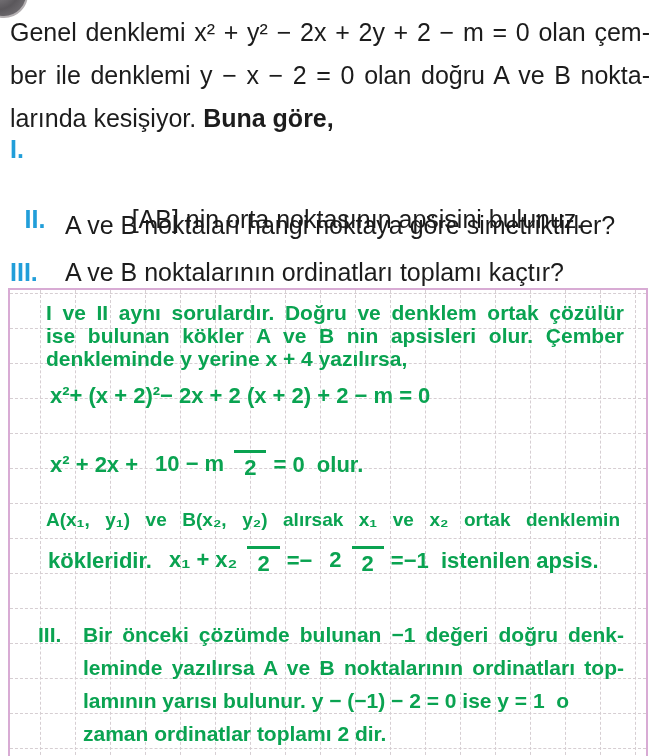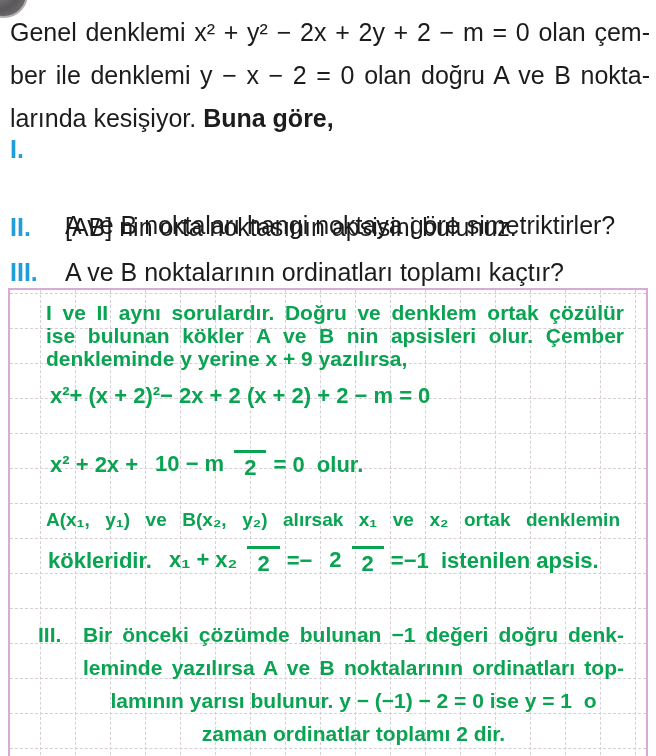--- a/index.html
+++ b/index.html
@@ -54,21 +54,21 @@
   .frac{display:inline-flex;flex-direction:row;align-items:center;margin:0 7px;}
   .frac .fnum{padding:0 10px 3px;white-space:pre-wrap;line-height:26px;}
   .frac .fden{border-top:3px solid var(--green,#0aa351);padding:3px 10px 0;white-space:pre-wrap;line-height:24px;}
 
   .sol-line4{position:absolute;left:36px;right:26px;top:219px;font-size:19px;white-space:pre-wrap;
              text-align:justify;text-align-last:justify;}
 
   .sol-item3{position:absolute;left:0;right:0;top:328px;font-size:21px;line-height:33px;}
   .sol-item3 .q3num{position:absolute;left:28px;top:0;font-weight:700;}
   .sol-item3 .q3body{margin-left:73px;margin-right:22px;}
-  .sol-item3 .sline{white-space:pre-wrap;text-align:center;}
+  .sol-item3 .sline{white-space:pre-wrap;}
   .sol-item3 .sline.flush{text-align:justify;text-align-last:justify;}
 </style>
 </head>
 <body>
 
 <div id="page">
 
   <div class="corner-badge"></div>
 
   <div class="intro">
@@ -78,21 +78,21 @@
   </div>
 
   <div class="q-item" style="top:130px;">
     <span class="q-num">I.</span>
     <div class="q-body">
       <div>A ve B noktaları hangi noktaya göre simetriktirler?</div>
       <div>Apsisini bulunuz.</div>
     </div>
   </div>
 
-  <div class="q-item" style="top:208px;">
+  <div class="q-item" style="top:200px;text-align:center;">
     <span class="q-num">II.</span>
     <div class="q-body">[AB] nin orta noktasının apsisini bulunuz.</div>
   </div>
 
   <div class="q-item" style="top:253px;">
     <span class="q-num">III.</span>
     <div class="q-body">A ve B noktalarının ordinatları toplamı kaçtır?</div>
   </div>
 
   <div class="solution-box">
@@ -129,21 +129,21 @@
         <div class="gh" style="top: 388px;"></div>
         <div class="gh" style="top: 423px;"></div>
         <div class="gh" style="top: 458px;"></div>
       </div>
 
     <div class="sol-content">
 
       <div class="sol-para">
         <div class="sline flush">I ve II aynı sorulardır. Doğru ve denklem ortak çözülür</div>
         <div class="sline flush">ise bulunan kökler A ve B nin apsisleri olur. Çember</div>
-        <div class="sline">denkleminde y yerine x + 9 yazılırsa,</div>
+        <div class="sline">denkleminde y yerine x + 4 yazılırsa,</div>
       </div>
 
       <div class="eq-row eq1">
         <span class="eqtext">x²+ (x + 2)²− 2x + 2 (x + 2) + 2 − m = 0</span>
       </div>
 
 
       <div class="eq-row eq3">
         <span class="eqtext">x² + 2x +</span>
         <span class="frac">

